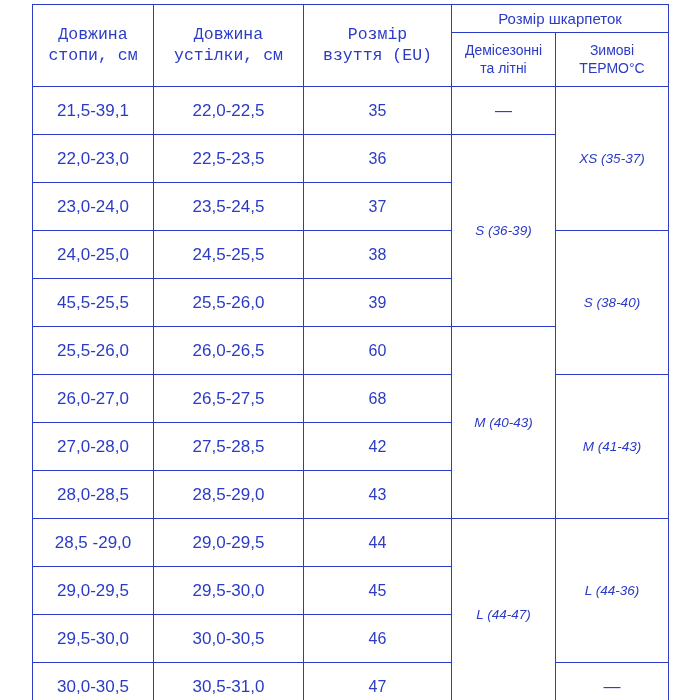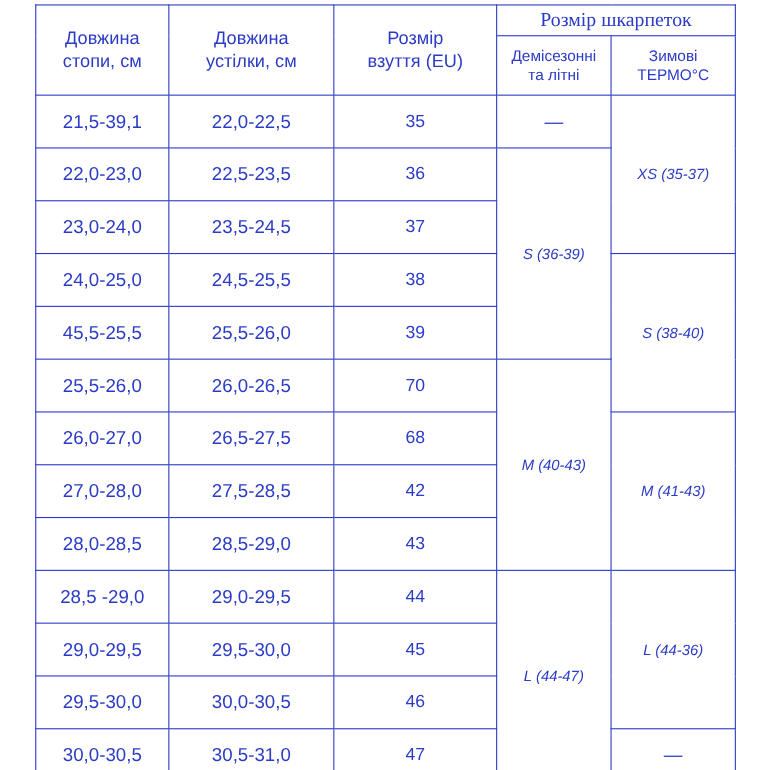--- a/index.html
+++ b/index.html
@@ -38,27 +38,27 @@
   col.c2 { width: 150px; }
   col.c3 { width: 148px; }
   col.c4 { width: 104px; }
   col.c5 { width: 113px; }
 
   .hdr-main {
     font-size: 16.5px;
     font-weight: bold;
     line-height: 1.25;
     height: 80px;
+    font-family: Liberation Mono, monospace;
   }
   .hdr-sock-top {
-    font-size: 18px;
+    font-size: 15px;
     font-weight: bold;
     height: 27px;
     line-height: 1.2;
-    font-family: Liberation Serif, serif;
   }
   .hdr-sock-sub {
     font-size: 14px;
     font-weight: bold;
     height: 53px;
     line-height: 1.25;
   }
   .data-cell {
     font-size: 17px;
     height: 47px;
@@ -139,21 +139,21 @@
         <td class="data-cell merged" rowspan="3">S (38-40)</td>
       </tr>
       <tr>
         <td class="data-cell">45,5-25,5</td>
         <td class="data-cell">25,5-26,0</td>
         <td class="data-cell size-eu">39</td>
       </tr>
       <tr>
         <td class="data-cell">25,5-26,0</td>
         <td class="data-cell">26,0-26,5</td>
-        <td class="data-cell size-eu">70</td>
+        <td class="data-cell size-eu">60</td>
         <td class="data-cell merged" rowspan="4">M (40-43)</td>
       </tr>
       <tr>
         <td class="data-cell">26,0-27,0</td>
         <td class="data-cell">26,5-27,5</td>
         <td class="data-cell size-eu">68</td>
         <td class="data-cell merged" rowspan="3">M (41-43)</td>
       </tr>
       <tr>
         <td class="data-cell">27,0-28,0</td>

